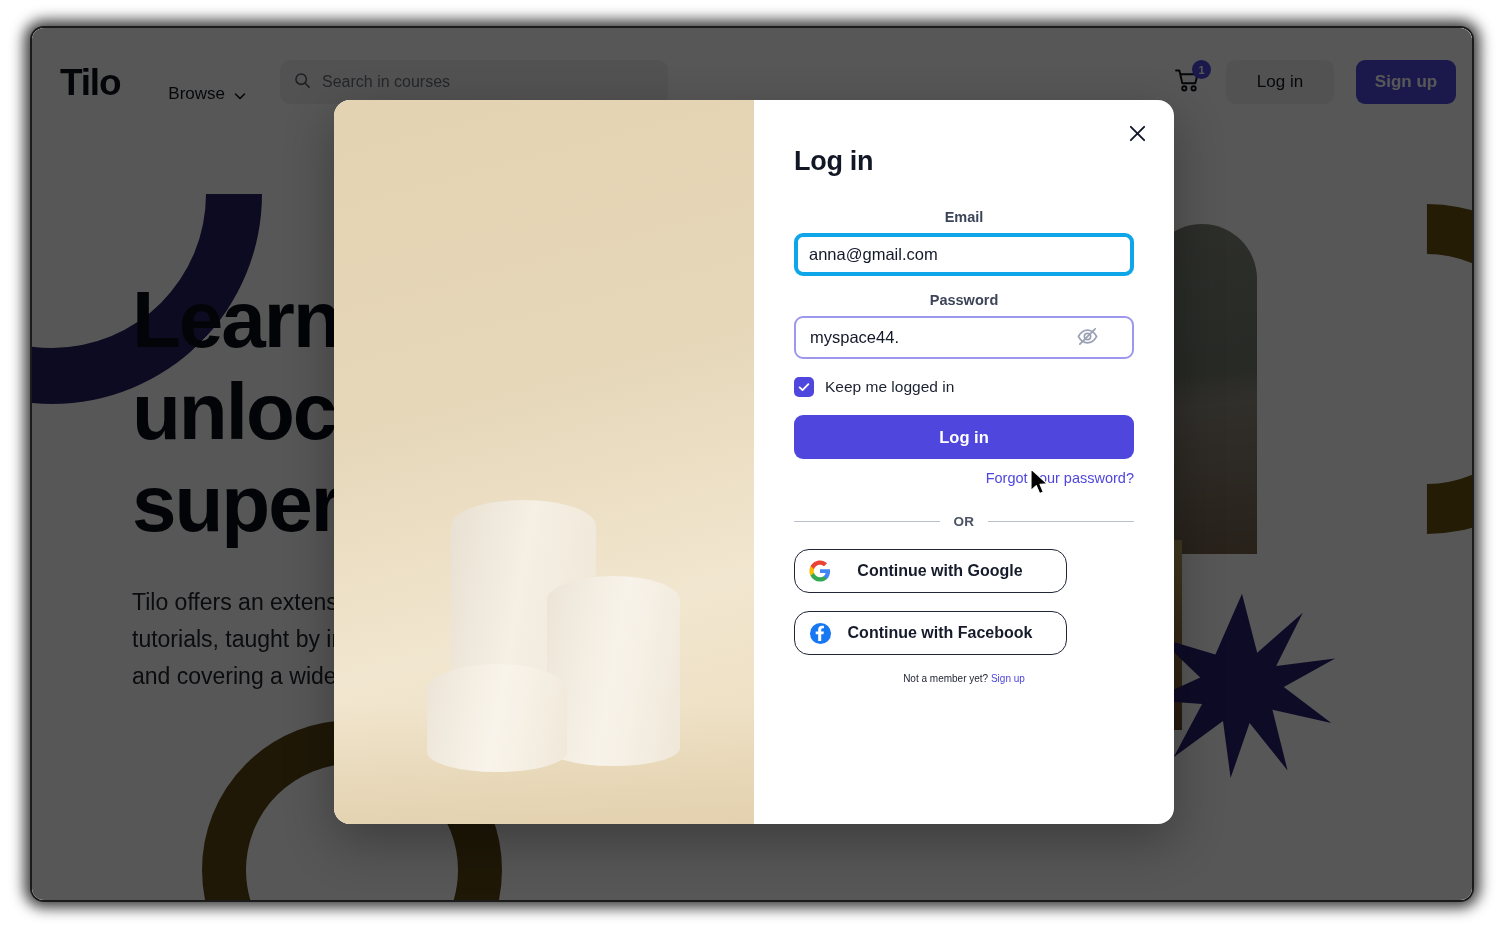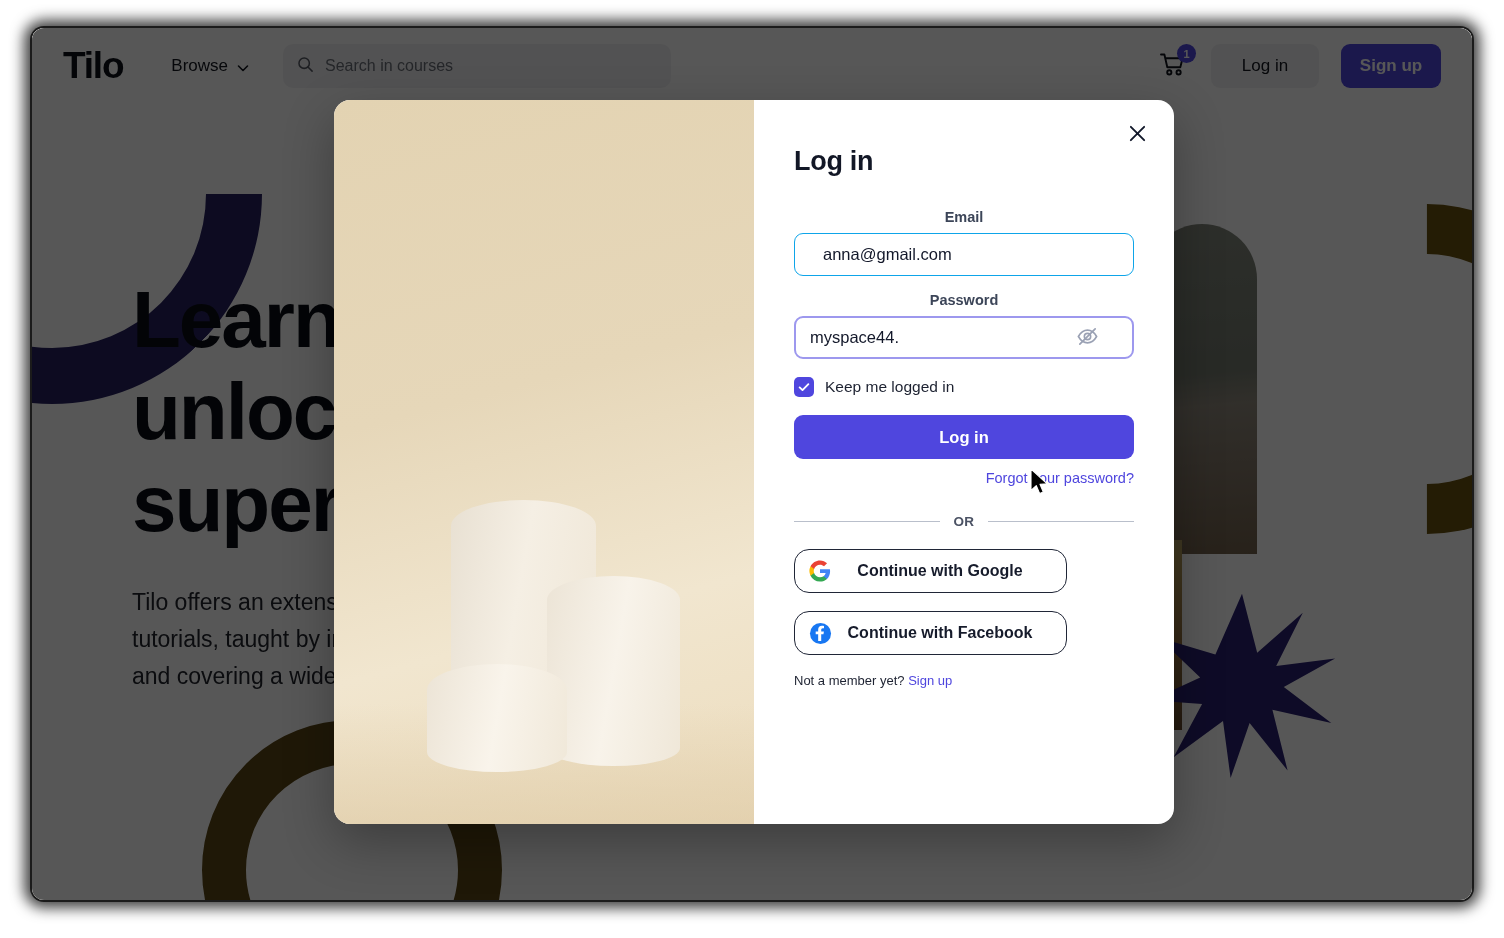--- a/index.html
+++ b/index.html
@@ -30,23 +30,23 @@
   }
 
   
   #page {
     position: absolute; inset: 0;
     background: #ffffff;
   }
 
   #topbar {
     position: absolute;
-    left: 0; top: 0; right: 0; height: 76px;
-    display: flex; align-items: center;
-    padding: 0 31px;
+    left: 12px; top: 0; right: 0; height: 76px;
+    display: flex; align-items: flex-end;
+    padding: 0 16px;
     background: #ffffff;
     z-index: 3;
   }
   #logo {
     font-size: 37px;
     font-weight: 700;
     letter-spacing: -1.2px;
     color: #0d1018;
     margin-right: 48px;
     font-family: "Liberation Sans", sans-serif;
@@ -231,23 +231,23 @@
   }
   .field-label {
     display: block;
     font-size: 14.5px; font-weight: 700;
     color: #3c4558;
     margin-bottom: 8px;
     text-align: center;
   }
   .txt-input {
     width: 340px; height: 43px;
-    border: 1px solid #0ea5e9;
+    border: 4px solid #0ea5e9;
     border-radius: 9px;
-    padding: 0 28px;
+    padding: 0 11px;
     font-size: 16.5px;
     color: #13182a;
     background: #fff;
     outline: none;
     font-family: "Liberation Sans", sans-serif;
   }
   .pw-wrap { position: relative; width: 316px; }
   #pw-input {
     width: 340px; height: 43px;
     border: 2px solid #9d98ee;
@@ -323,21 +323,22 @@
   }
   .sso-txt {
     flex: 1;
     text-align: center;
     font-size: 16px; font-weight: 700;
     color: #161b2b;
     margin-left: -18px;
   }
   #member-row {
     width: 340px;
-    font-size: 13px;
+    text-align: center;
+    font-size: 10px;
     color: #1d2231;
     margin-top: 6px;
   }
   #member-link { color: #4F46DE; text-decoration: none; cursor: pointer; }
 
   
   #cursor {
     position: absolute;
     left: 998px; top: 440px;
     width: 20px; height: 29px;

